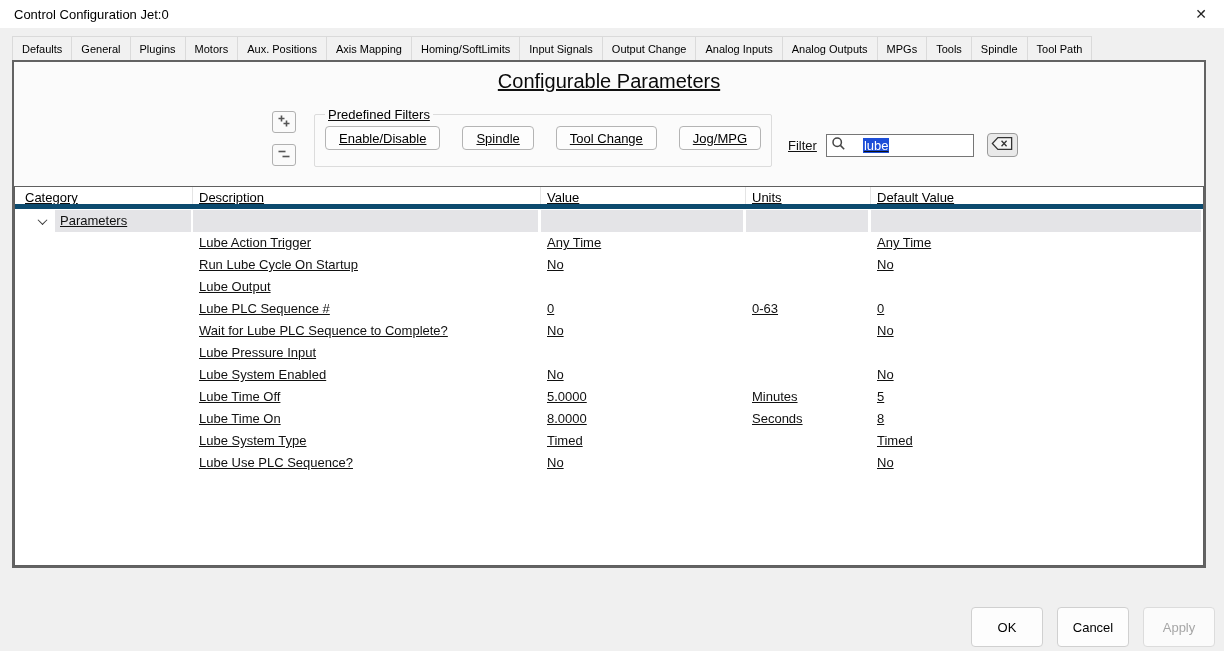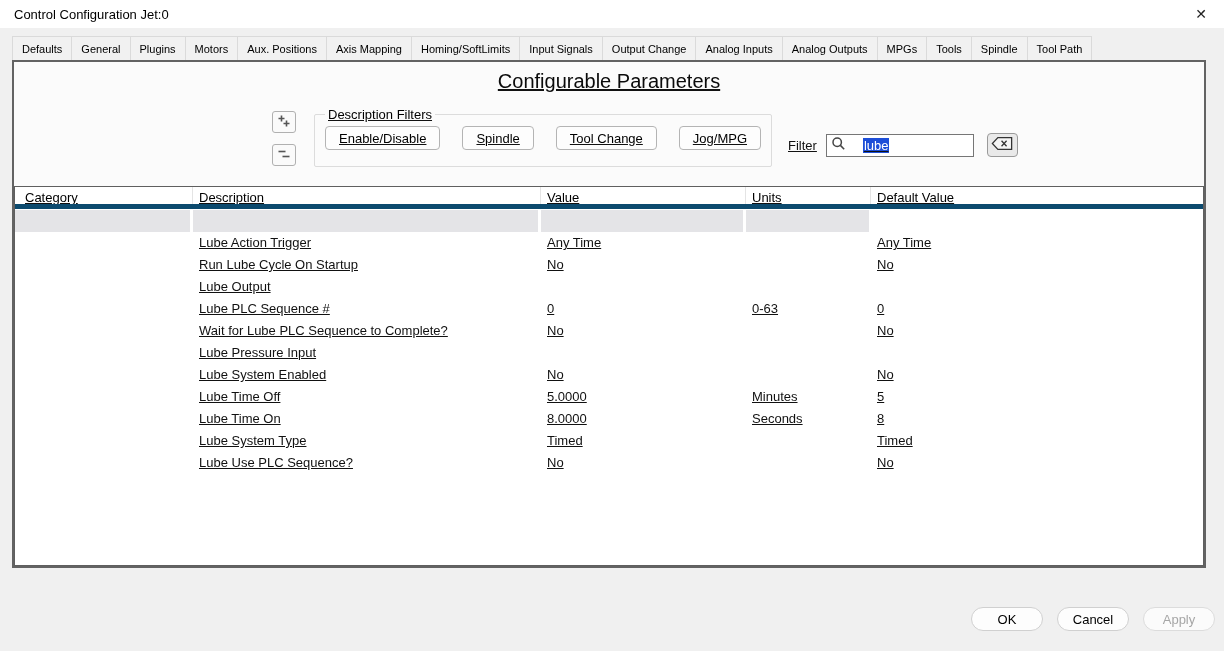--- a/index.html
+++ b/index.html
@@ -102,21 +102,21 @@
   .cat-label { flex:1; height:22px; line-height:22px; padding-left:5px; margin-right:2px; white-space:nowrap; }
   .band { height:22px; margin-right:3px; }
   .band:last-child { margin-right:2px; }
   .trow .cat-label, .trow .band { background:#E4E4E7; }
   .trow.selected .cat-label, .trow.selected .band { background:#E8923B; }
   .prow { cursor:default; }
   
   .footer { position:absolute; left:0; top:570px; width:1224px; height:81px; background:#f0f0f0; }
   .footer-buttons { position:absolute; top:37px; right:9px; display:flex; gap:14px; }
   .dlg-btn {
-    width:72px; height:24px; border:1px solid #d0d0d0; border-radius:12px;
+    width:72px; height:40px; border:1px solid #d0d0d0; border-radius:4px;
     background:#fdfdfd; font-size:13px; cursor:pointer; color:#000; font-family:inherit;
   }
   .dlg-btn.disabled { color:#a6a6a6; background:#fbfbfb; border-color:#dcdcdc; cursor:default; }
 </style>
 </head>
 <body>
 
 <div class="titlebar">
   <span class="title">Control Configuration Jet:0</span>
   <button class="close-btn">✕</button>
@@ -177,21 +177,21 @@
             <g stroke="#555" stroke-width="1.6" fill="none">
               <path d="M1.5 4.5 h7"></path>
               <path d="M5.5 9.5 h7"></path>
             </g>
           </svg>
         </span>
       </button>
     </div>
 
     <fieldset class="filters-group">
-      <legend>Description Filters</legend>
+      <legend>Predefined Filters</legend>
       <div class="filters-buttons">
 
           <button class="filter-chip">Enable/Disable</button>
 
           <button class="filter-chip">Spindle</button>
 
           <button class="filter-chip">Tool Change</button>
 
           <button class="filter-chip">Jog/MPG</button>
 
@@ -230,20 +230,24 @@
         <div class="th">Value</div>
 
         <div class="th">Units</div>
 
         <div class="th">Default Value</div>
 
     </div>
 
 
       <div class="trow">
+        <div class="cat-cell">
+          <span class="chev" style="margin-left: 24px;"></span>
+          <span class="cat-label">Parameters</span>
+        </div>
         <div class="band"></div>
         <div class="band"></div>
         <div class="band"></div>
         <div class="band"></div>
       </div>
 
       <div class="prow">
         <div class="cell"></div>
         <div class="cell">Lube Action Trigger</div>
         <div class="cell">Any Time</div>

